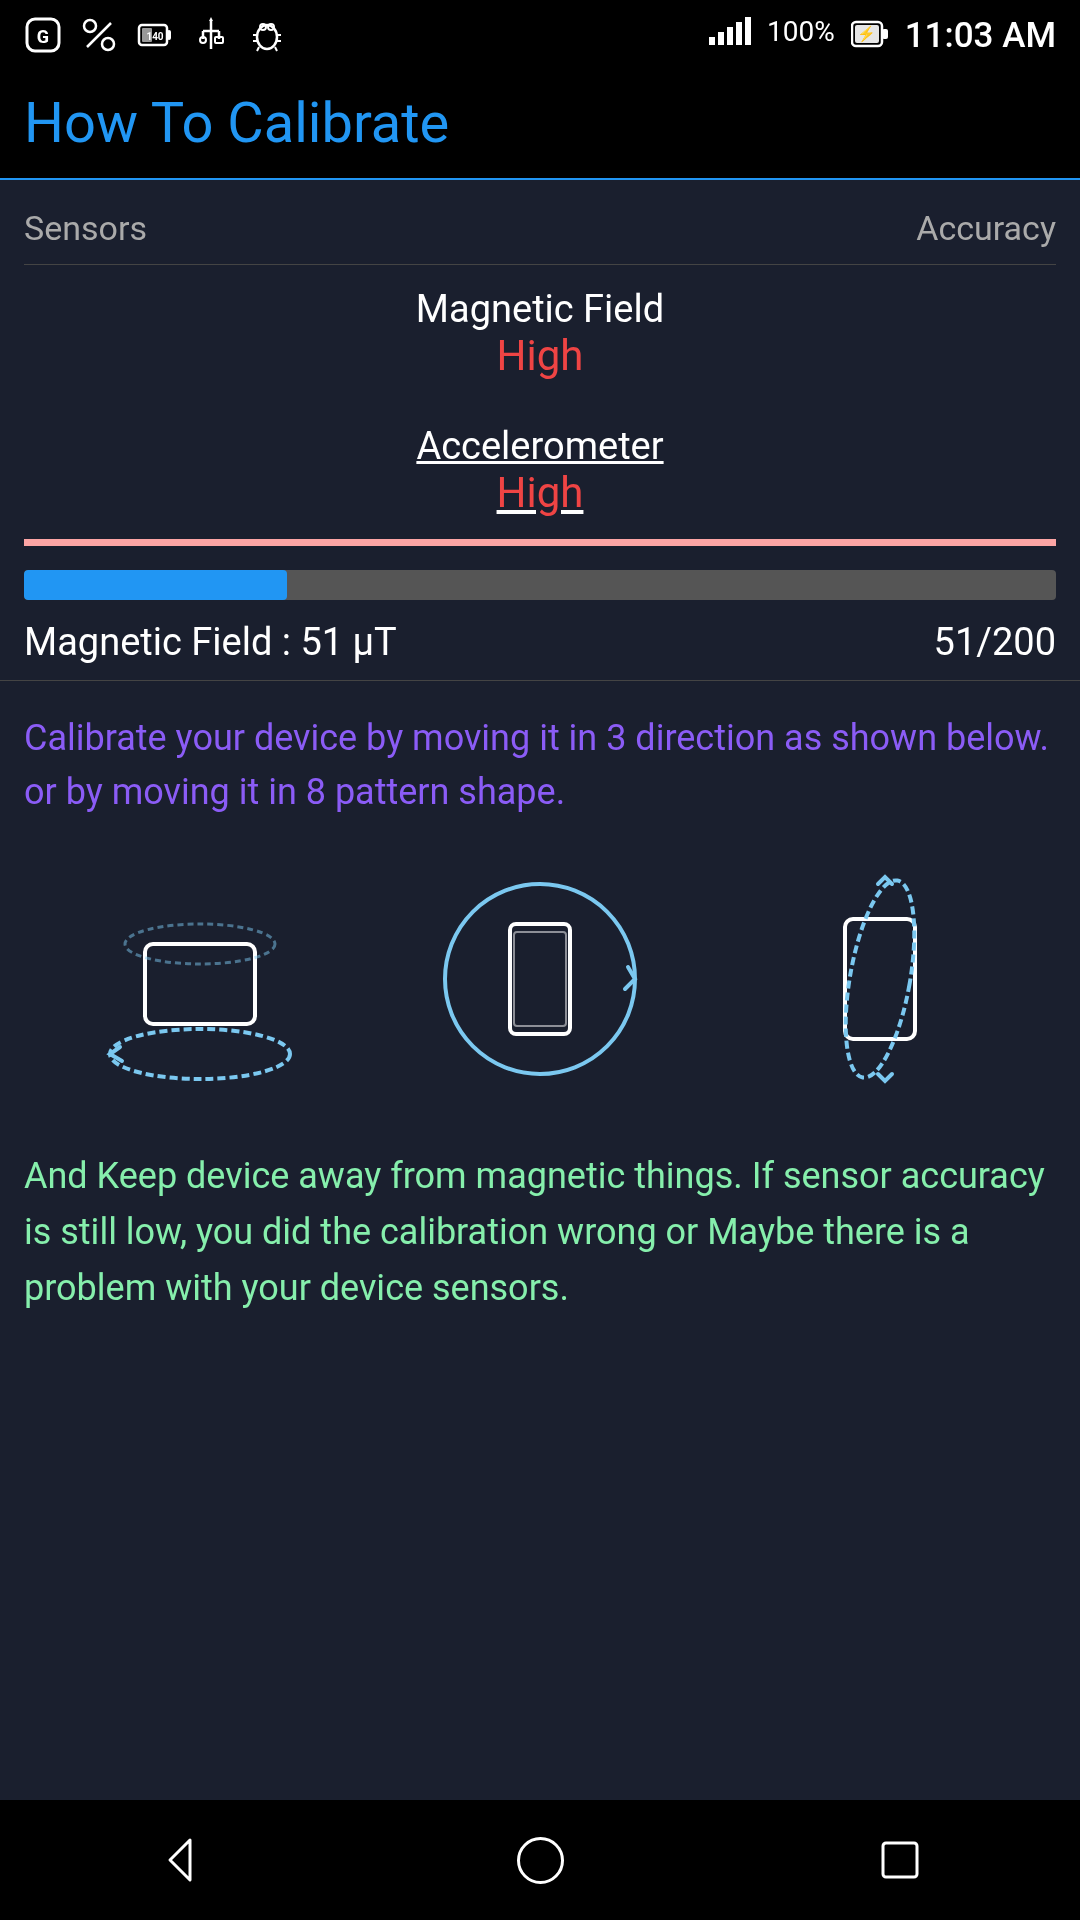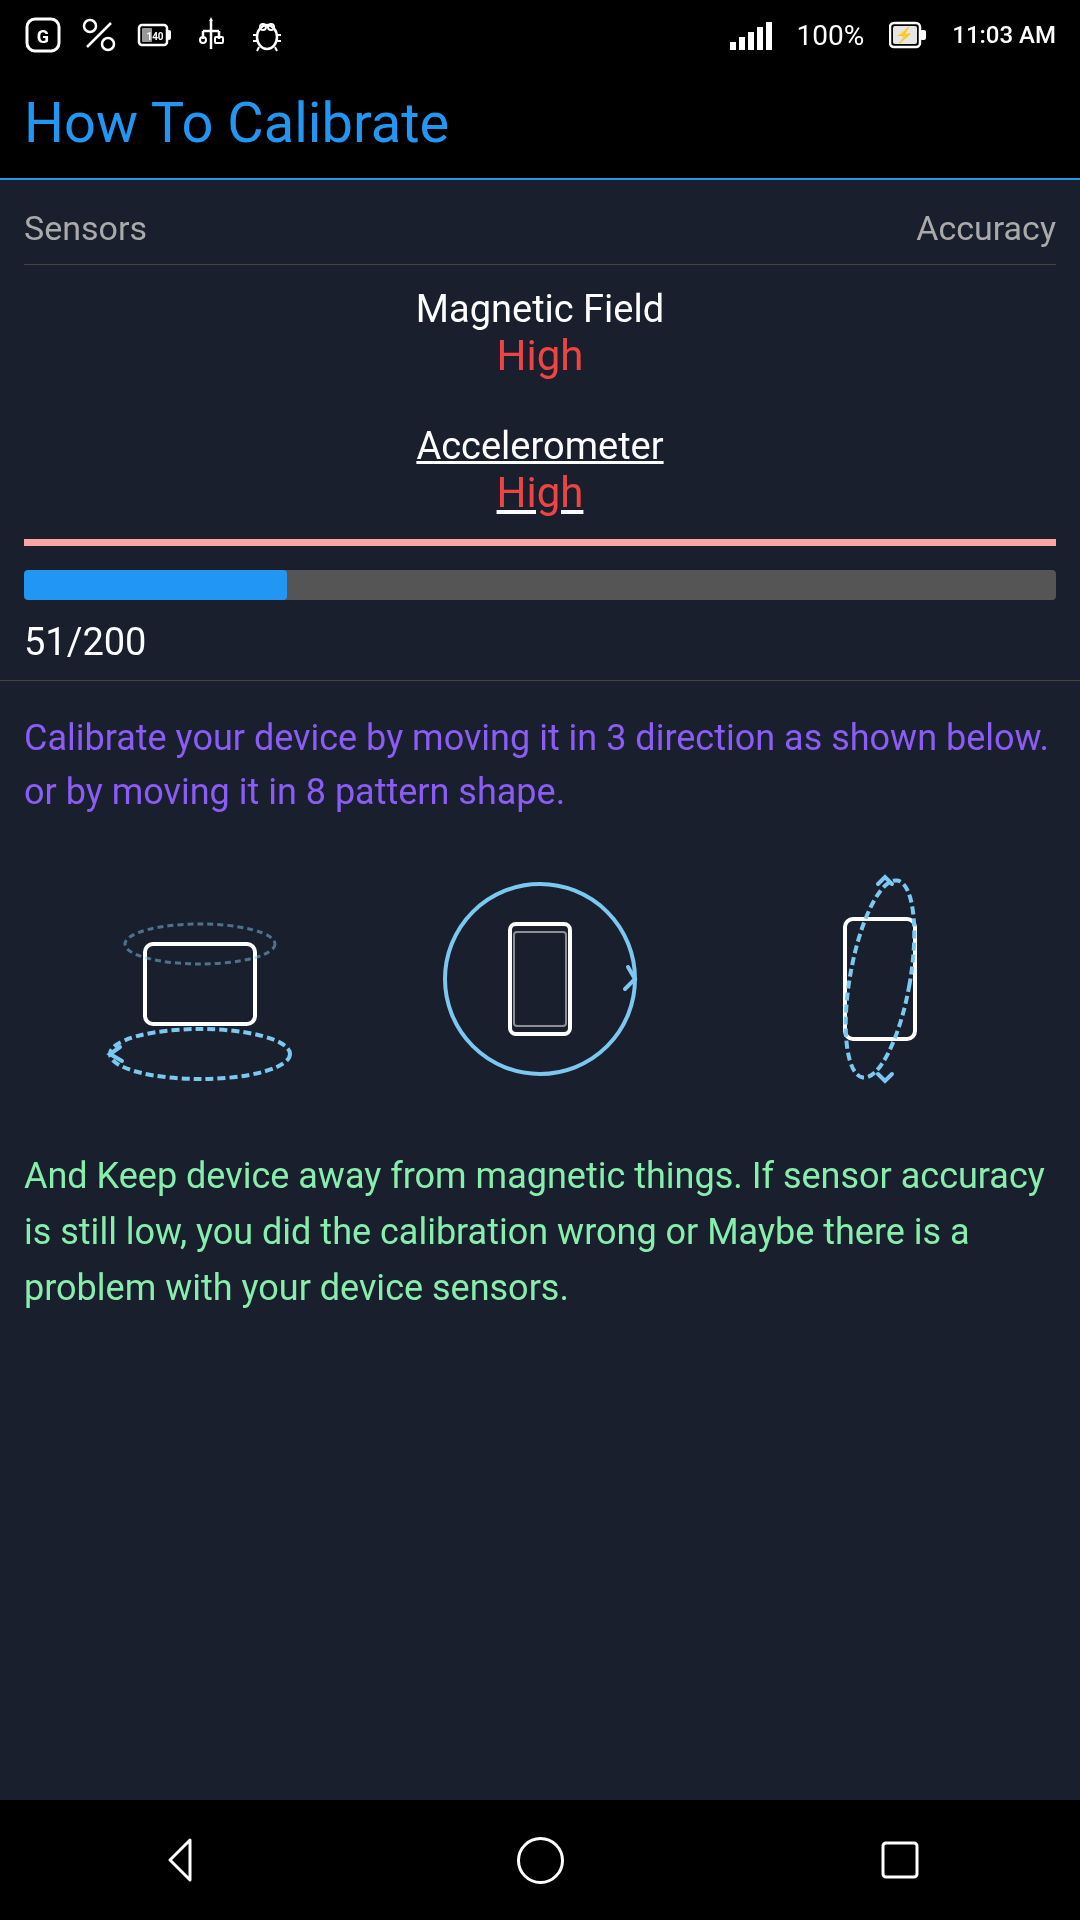--- a/index.html
+++ b/index.html
@@ -27,22 +27,22 @@
     }
 
     .status-bar-left {
       display: flex;
       align-items: center;
       gap: 18px;
     }
 
     .status-bar-right {
       display: flex;
-      align-items: center;
-      gap: 25px;
+      align-items: flex-start;
+      gap: 16px;
       font-size: 28px;
       color: #ffffff;
     }
 
     .status-icon {
       width: 38px;
       height: 38px;
       display: flex;
       align-items: center;
       justify-content: center;
@@ -272,21 +272,21 @@
     <span style="font-size:28px">100%</span>
 
     <div class="status-icon">
       <svg width="38" height="28" viewBox="0 0 38 28">
         <rect x="1" y="2" width="30" height="24" rx="4" ry="4" fill="none" stroke="white" stroke-width="2.5"></rect>
         <rect x="31" y="9" width="6" height="10" rx="2" fill="white"></rect>
         <rect x="4" y="5" width="24" height="18" rx="2" fill="white" opacity="0.9"></rect>
         <text x="16" y="19" text-anchor="middle" fill="#000" font-size="15" font-weight="bold">⚡</text>
       </svg>
     </div>
-    <span style="font-size:24px; font-weight:500">11:03 AM</span>
+    <span style="font-size:35px; font-weight:500">11:03 AM</span>
   </div>
 </div>
 
 <div class="title-bar">
   <h1>How To Calibrate</h1>
 </div>
 
 <div class="content">
 
   <div class="sensors-table">
@@ -304,20 +304,21 @@
     </div>
   </div>
 
   <div class="progress-container">
     <div class="progress-bar-bg">
       <div class="progress-bar-fill" style="width: 25.5%"></div>
     </div>
   </div>
 
   <div class="field-info">
+    <span>Magnetic Field : 51 μT</span>
     <span>51/200</span>
   </div>
 
   <div class="calibration-text">
     <p>Calibrate your device by moving it in 3 direction as shown below. or by moving it in 8 pattern shape.</p>
   </div>
 
   <div class="icons-container">
 
     <div class="rotation-icon">

